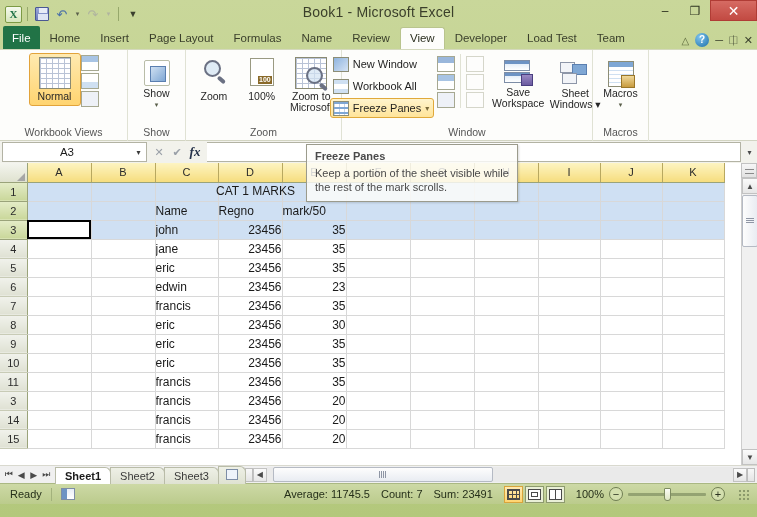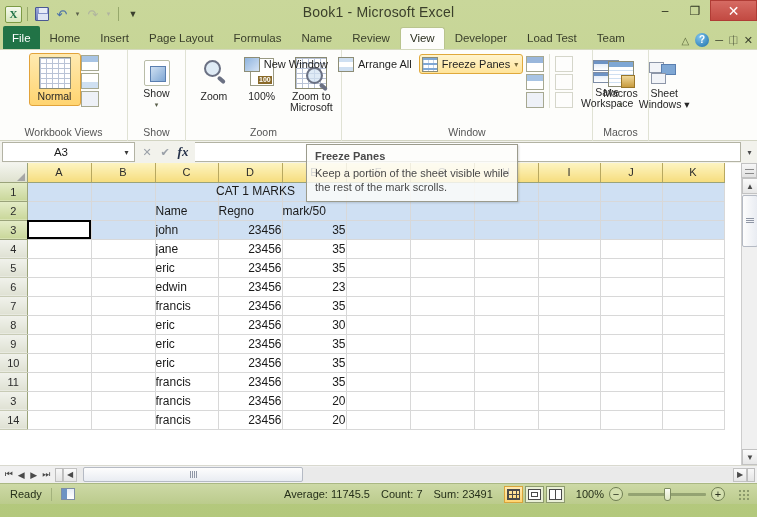--- a/index.html
+++ b/index.html
@@ -131,21 +131,21 @@
               background:#fff; position:relative;
               background-image:linear-gradient(#cfe0f2 1px,transparent 1px);
               background-size:100% 4px; }
   .ic-macro:before { content:""; position:absolute; left:0; top:0; right:0; height:5px; background:#7fa7d4; }
   .ic-macro:after { content:""; position:absolute; right:-2px; bottom:-2px; width:12px; height:11px;
                     background:linear-gradient(to bottom,#f0d89a,#c79b3e); border:1px solid #9a7628; }
 
   
   .fbar { display:flex; align-items:center; height:23px; background:#f2f2ec;
           border-top:1px solid #d2d4c2; padding:1px 0; }
-  .namebox { width:133px; height:20px; background:#fff; border:1px solid #b3b3a4;
+  .namebox { width:145px; height:20px; background:#fff; border:1px solid #b3b3a4;
              display:flex; align-items:center; margin-left:2px; }
   .namebox .nbv { flex:1; text-align:center; font-size:11.5px; }
   .namebox .nbc { width:15px; text-align:center; font-size:8px; color:#3a3a3a; }
   .fbtns { display:flex; align-items:center; gap:0; padding:0 3px; }
   .fbtn { width:18px; height:19px; display:flex; align-items:center; justify-content:center;
           color:#9aa0a8; font-size:11px; }
   .fbtn.fx { color:#26324a; font-style:italic; font-family:"Liberation Serif",serif;
              font-size:13px; font-weight:bold; }
   .finput { flex:1; height:20px; background:#fff; border:1px solid #b3b3a4;
             border-left:none; margin-right:1px; }
@@ -373,28 +373,28 @@
             </div>
           <span style="white-space:pre-line">Zoom to
 Microsoft</span>
         </div>
       </div>
       <div class="rgroup-label">Zoom</div>
     </div>
 
     <div class="rgroup" style="width:251px">
       <div class="rgroup-body" style="padding-top:4px">
-        <div style="display:flex;flex-direction:row;gap:2px">
+        <div style="display:flex;flex-direction:column;gap:2px">
           <div class="smallcmd">
             <span class="scico nw"></span>
             <span>New Window</span>
           </div>
           <div class="smallcmd">
             <span class="scico aa"></span>
-            <span>Arrange All</span>
+            <span>Workbook All</span>
           </div>
           <div class="smallcmd sel">
             <span class="scico fp"></span>
             <span>Freeze Panes</span>
             <span class="caret-s">▾</span>
           </div>
         </div>
         <div class="minicol" style="margin-left:3px">
           <div class="miniico m2" style="background:linear-gradient(to bottom,#9ab7dc 45%,#fff 45%)"></div>
           <div class="miniico m1"></div>
@@ -653,20 +653,34 @@
             <td class="cell" style="width: 63px;">francis</td>
             <td class="cell num" style="width: 64px;">23456</td>
             <td class="cell num" style="width: 64px;">20</td>
             <td class="cell" style="width: 64px;"></td>
             <td class="cell" style="width: 64px;"></td>
             <td class="cell" style="width: 64px;"></td>
             <td class="cell" style="width: 62px;"></td>
             <td class="cell" style="width: 62px;"></td>
             <td class="cell" style="width: 62px;"></td>
           </tr>
+          <tr>
+            <td class="rowh">15</td>
+            <td class="cell" style="width: 64px;"></td>
+            <td class="cell" style="width: 64px;"></td>
+            <td class="cell" style="width: 63px;">francis</td>
+            <td class="cell num" style="width: 64px;">23456</td>
+            <td class="cell num" style="width: 64px;">20</td>
+            <td class="cell" style="width: 64px;"></td>
+            <td class="cell" style="width: 64px;"></td>
+            <td class="cell" style="width: 64px;"></td>
+            <td class="cell" style="width: 62px;"></td>
+            <td class="cell" style="width: 62px;"></td>
+            <td class="cell" style="width: 62px;"></td>
+          </tr>
         </tbody>
     </table>
 
     <div class="vsb">
       <div class="splitbox"></div>
       <div class="sbtn" style="position:absolute;top:15px;left:0">▲</div>
       <div class="thumb"></div>
       <div class="sbtn dn">▼</div>
     </div>
   </div>
@@ -675,20 +689,28 @@
     <div class="tt-title">Freeze Panes</div>
     <div class="tt-body">Keep a portion of the sheet visible while the rest of the mark scrolls.</div>
   </div>
 
   <div class="hsbrow">
     <div class="tabnav">
       <span>⏮</span>
       <span>◀</span>
       <span>▶</span>
       <span>⏭</span>
+    </div>
+    <div class="sheettabs">
+      <div class="stab active">Sheet1</div>
+      <div class="stab">Sheet2</div>
+      <div class="stab">Sheet3</div>
+      <div class="stab newsheet">
+        <span style="display:inline-block;width:12px;height:11px;border:1px solid #7d8da6;background:#eef3fa;position:relative"></span>
+      </div>
     </div>
     <div class="hsb">
       <div class="hsplit"></div>
       <div class="hbtn">◀</div>
       <div class="htrack">
           <div class="hthumb"></div>
         </div>
       <div class="hbtn">▶</div>
       <div class="hsplit"></div>
     </div>

